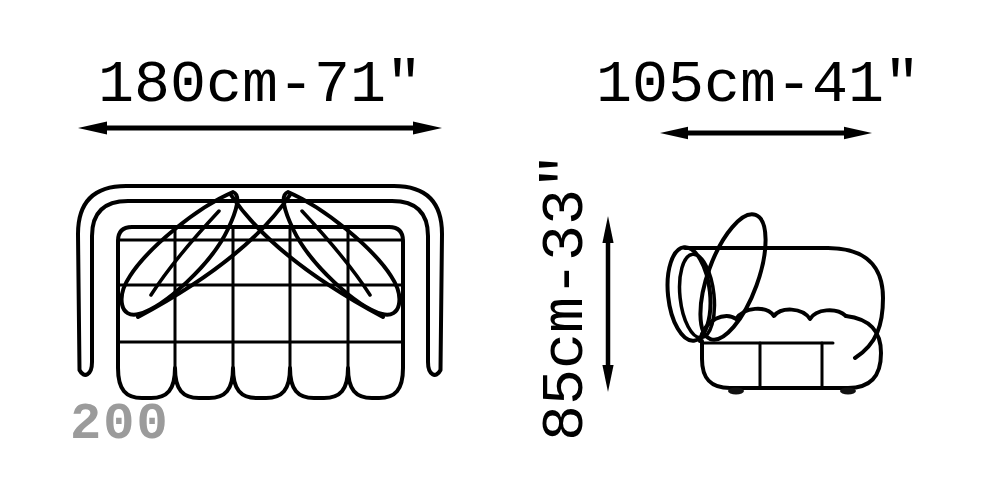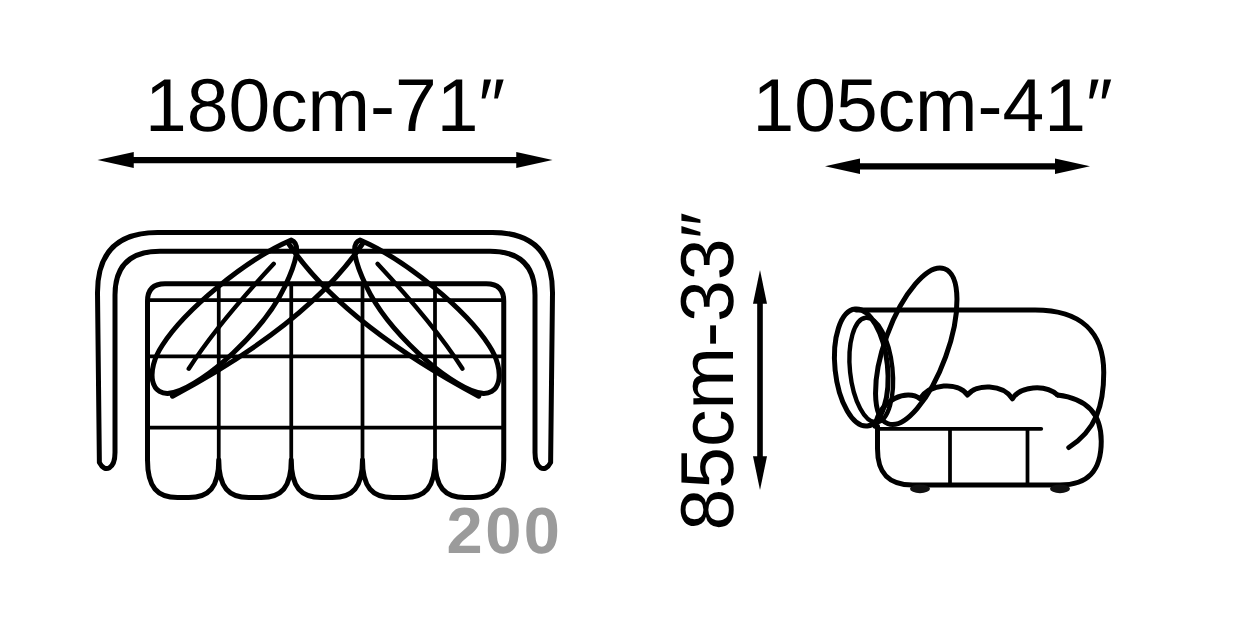--- a/index.html
+++ b/index.html
@@ -1,39 +1,39 @@
 <!DOCTYPE html>
 <html><head>
 <meta charset="utf-8">
 <style>
   html,body{margin:0;padding:0;background:#ffffff;}
   #canvas{
     position:relative;
     width:1000px;height:500px;
     background:#ffffff;
     overflow:hidden;
-    font-family:Liberation Sans, sans-serif;
+    font-family:Liberation Mono, monospace;
     color:#000000;
   }
   .dim-label{
     position:absolute;
     font-size:60px;
     font-weight:400;
     letter-spacing:0px;
     text-align:center;
     white-space:nowrap;
     color:#000000;
   }
   .abs{position:absolute;}
   svg{display:block;}
   .stroke{fill:none;stroke:#000000;stroke-linecap:round;stroke-linejoin:round;}
   #module-label{
     position:absolute;
     left:70px;top:398px;width:380px;height:54px;line-height:54px;
-    text-align:right;
+    text-align:left;
     font-size:52px;font-weight:700;
     color:#9b9b9b;
     letter-spacing:2px;
   }
   #height-label-wrap{
     position:absolute;
     left:566px;top:297px;width:0;height:0;
   }
   #height-label{
     position:absolute;

